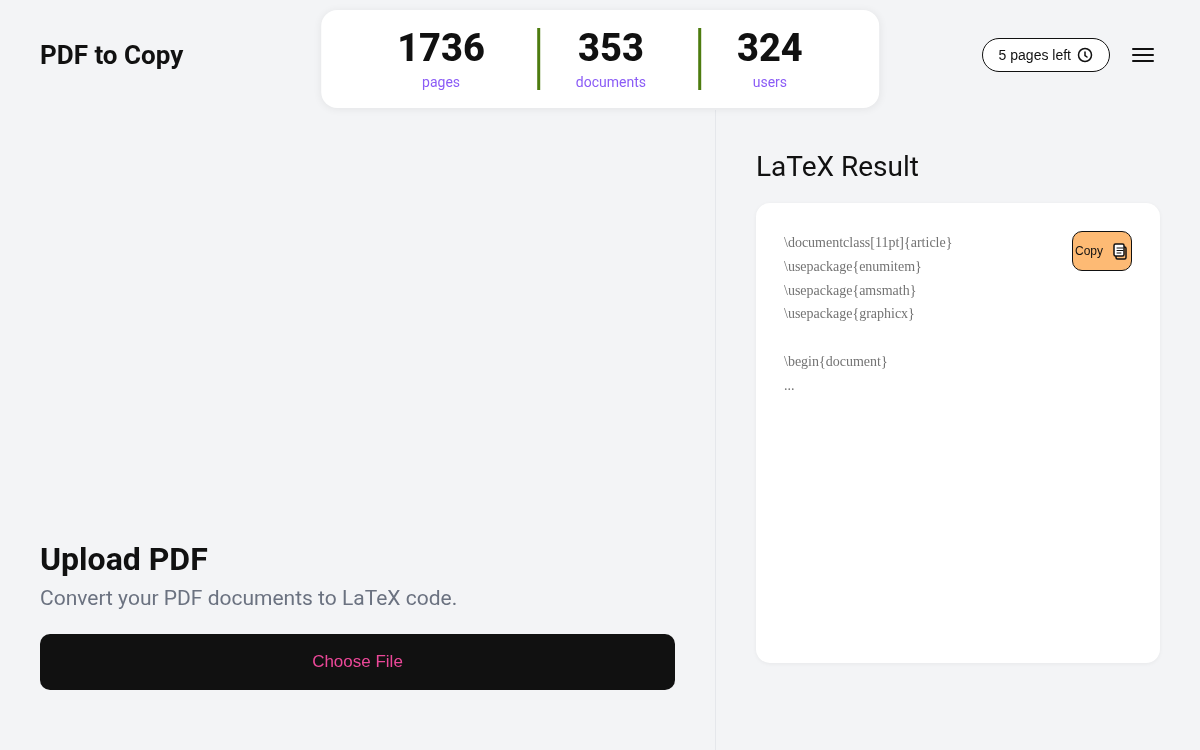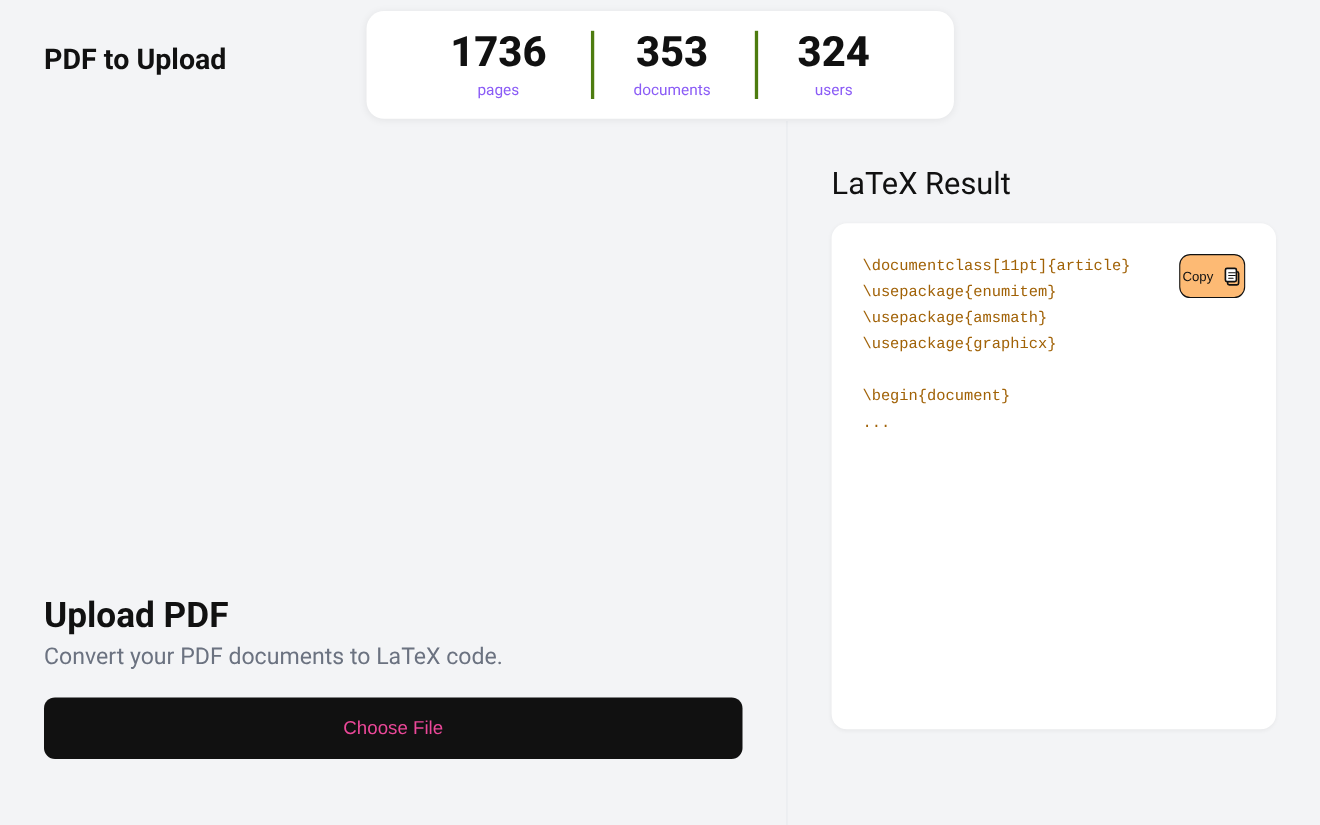--- a/index.html
+++ b/index.html
@@ -31,21 +31,21 @@
     }
 
     .app-title {
       font-size: 26px;
       font-weight: 700;
       color: #111;
     }
 
     .stats-card {
       display: flex;
-      gap: 4px;
+      gap: 16px;
       background: #fff;
       border-radius: 16px;
       padding: 18px 40px;
       box-shadow: 0 1px 8px rgba(0,0,0,0.07);
       position: absolute;
       left: 50%;
       transform: translateX(-50%);
       top: 10px;
     }
 
@@ -180,23 +180,23 @@
       padding: 28px;
       display: flex;
       align-items: flex-start;
       justify-content: space-between;
       gap: 20px;
       min-height: 460px;
       box-shadow: 0 1px 4px rgba(0,0,0,0.05);
     }
 
     .code-block {
-      font-family: Liberation Mono, monospace;
+      font-family: Liberation Serif, serif;
       font-size: 14px;
-      color: #a16207;
+      color: #737373;
       line-height: 1.7;
       flex: 1;
     }
 
     .copy-btn {
       display: flex;
       align-items: center;
       gap: 8px;
       border: 1.5px solid #111;
       border-radius: 10px;
@@ -212,37 +212,51 @@
 
     .copy-doc-icon {
       width: 18px;
       height: 18px;
     }
   </style>
 </head>
 <body>
 
 <div class="header">
-  <span class="app-title">PDF to Upload</span>
+  <span class="app-title">PDF to Copy</span>
 
   <div class="stats-card">
     <div class="stat-item">
       <span class="stat-number">1736</span>
       <span class="stat-label">pages</span>
     </div>
     <div class="stat-item">
       <span class="stat-number">353</span>
       <span class="stat-label">documents</span>
     </div>
     <div class="stat-item">
       <span class="stat-number">324</span>
       <span class="stat-label">users</span>
     </div>
   </div>
 
+  <div class="header-right">
+    <button class="pages-left-badge">
+      <span>5  pages left</span>
+      <svg class="clock-icon" viewBox="0 0 16 16" fill="none" xmlns="http://www.w3.org/2000/svg">
+        <circle cx="8" cy="8" r="6.5" stroke="#111" stroke-width="1.5"></circle>
+        <path d="M8 5v3.5l2 1.5" stroke="#111" stroke-width="1.5" stroke-linecap="round"></path>
+      </svg>
+    </button>
+    <div class="menu-icon">
+      <span></span>
+      <span></span>
+      <span></span>
+    </div>
+  </div>
 </div>
 
 <div class="main-content">
 
   <div class="left-panel">
     <h2 class="upload-title">Upload PDF</h2>
     <p class="upload-subtitle">Convert your PDF documents to LaTeX code.</p>
     <button class="choose-file-btn">Choose File</button>
   </div>
 

